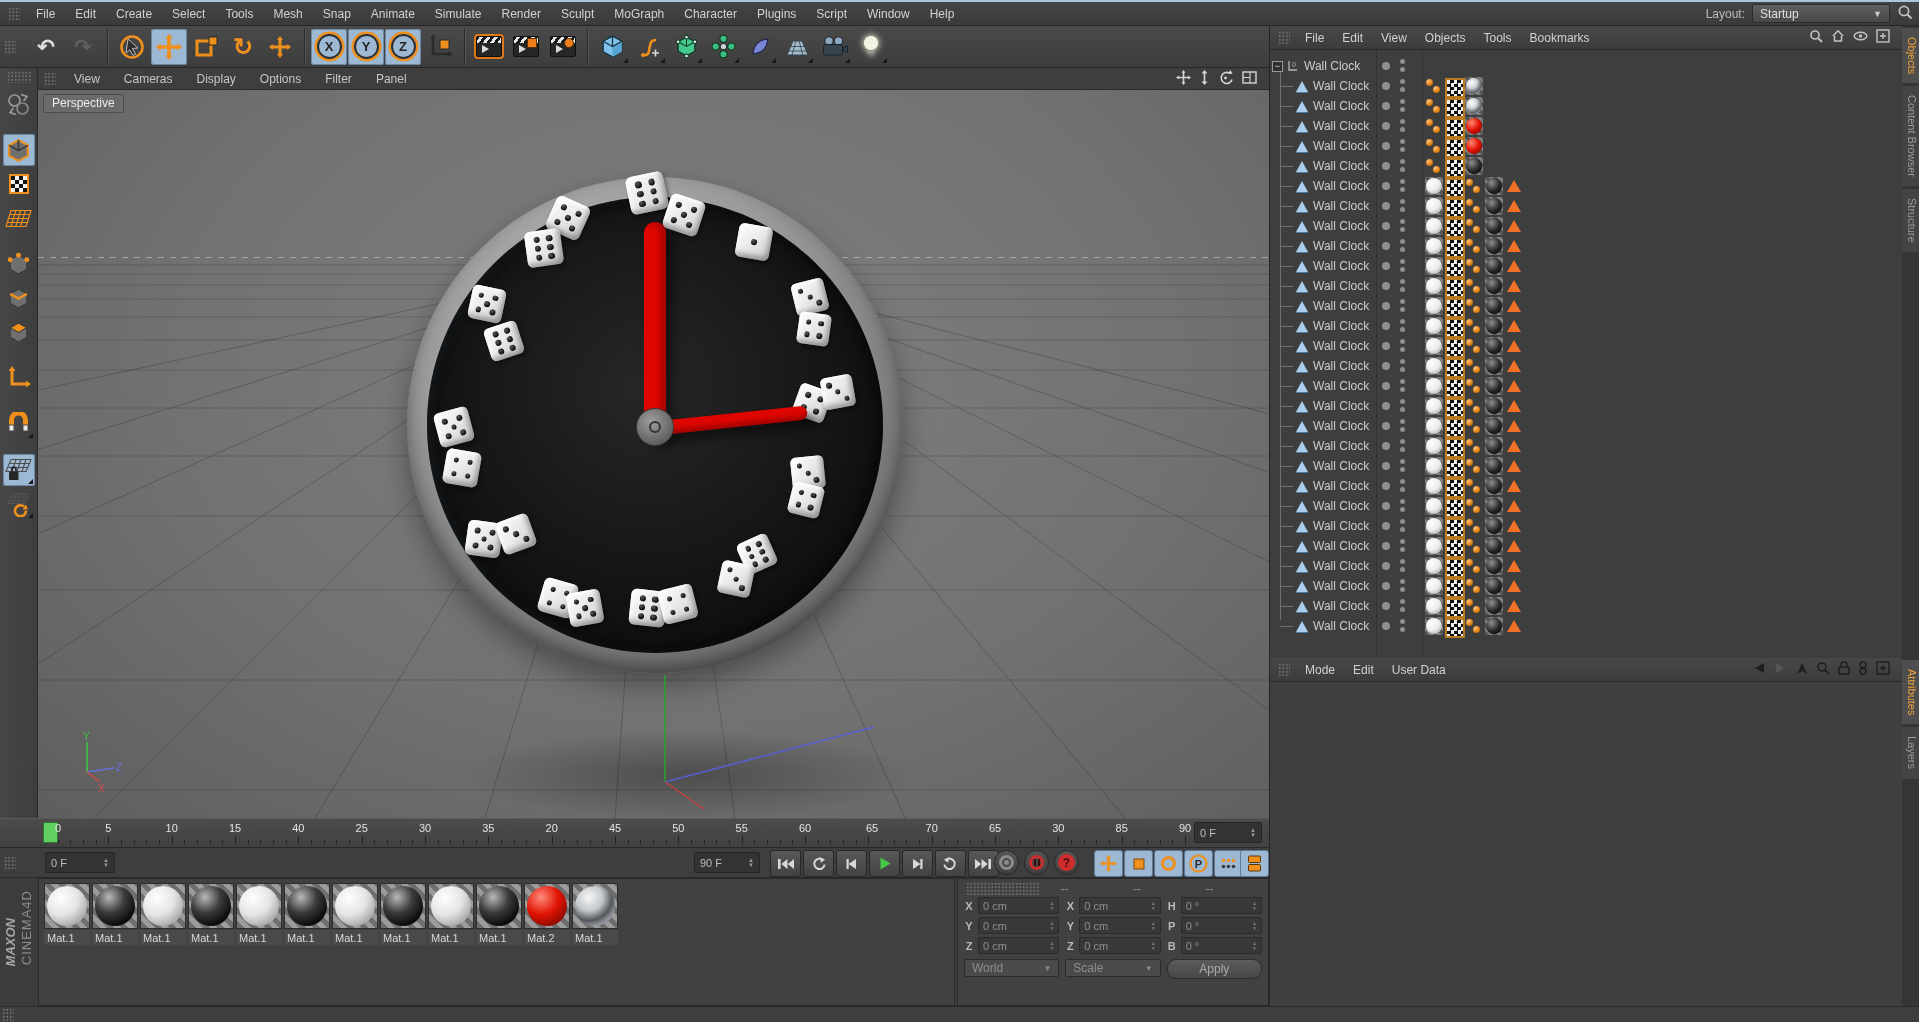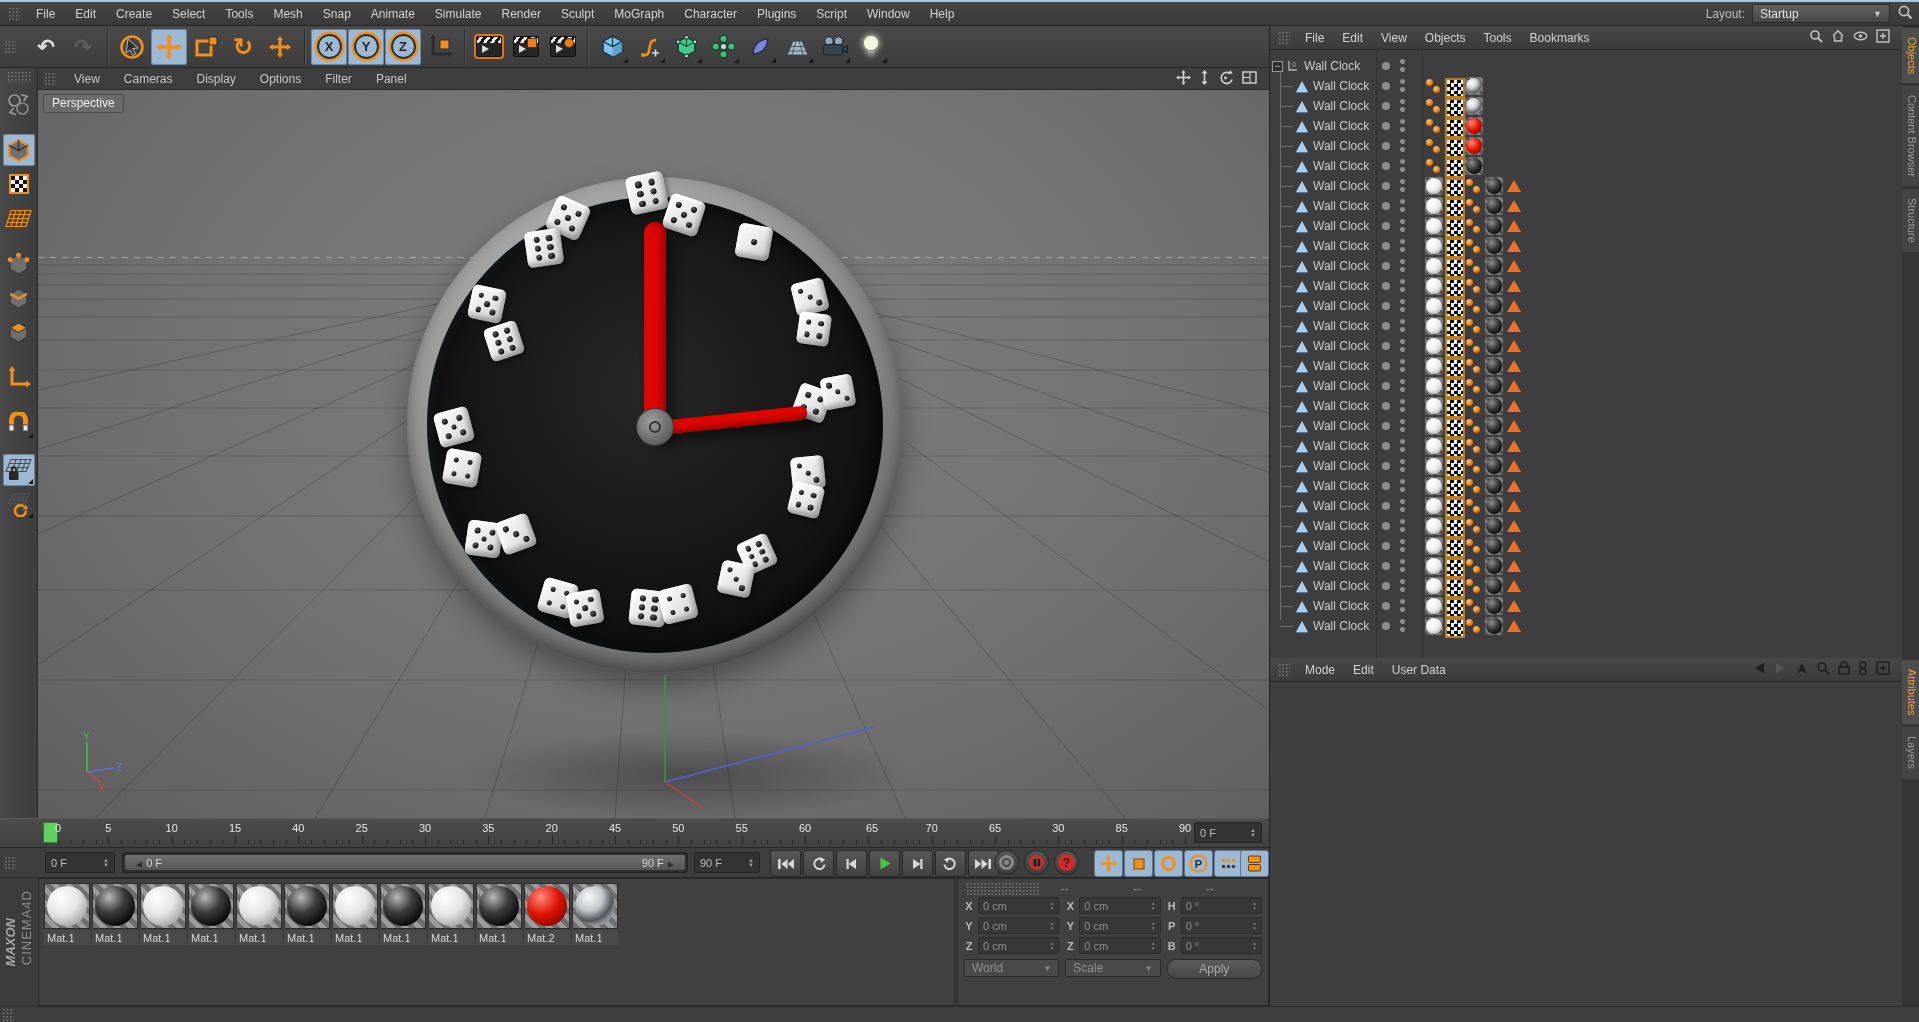--- a/index.html
+++ b/index.html
@@ -834,26 +834,20 @@
       <span class="stepper">▲<br>▼</span>
     </div>
   </div>
 
   <div id="controls" class="abs">
     <span class="grip" style="position:absolute;left:2px;top:8px;"></span>
     <div class="spin" style="left:45px;top:4px;width:70px;">
       <span>0 F</span>
       <span class="stepper">▲<br>▼</span>
     </div>
-    <div id="range">
-      <div id="range-thumb">
-        <span><span class="rangecap">◀</span><span>0 F</span></span>
-        <span><span>90 F</span><span class="rangecap">▶</span></span>
-      </div>
-    </div>
     <div class="spin" style="left:694px;top:4px;width:66px;">
       <span>90 F</span>
       <span class="stepper">▲<br>▼</span>
     </div>
     <div id="transport">
         <span class="tpbtn">
           <svg width="19" height="12">
             <path d="M2 1h2.6v10H2z" fill="#d8d8d8"></path>
             <path d="M11.5 1L5.3 6l6.2 5zM18 1l-6.2 5L18 11z" fill="#d8d8d8"></path>
           </svg>

